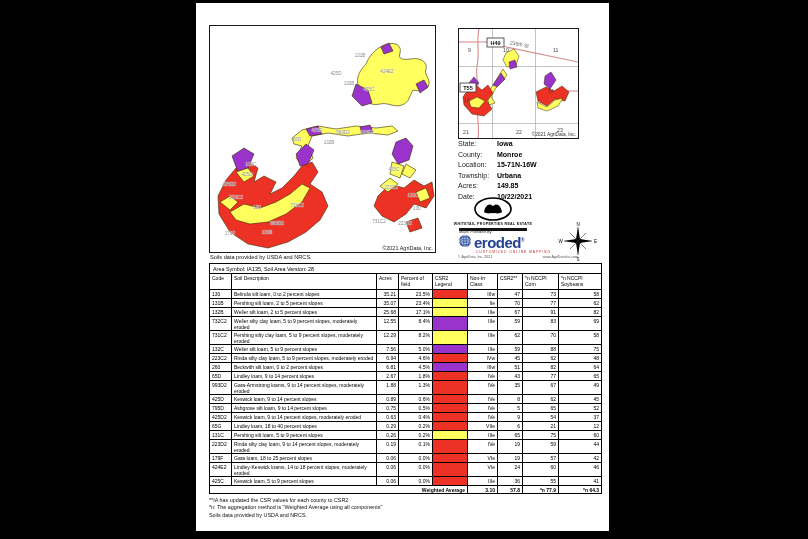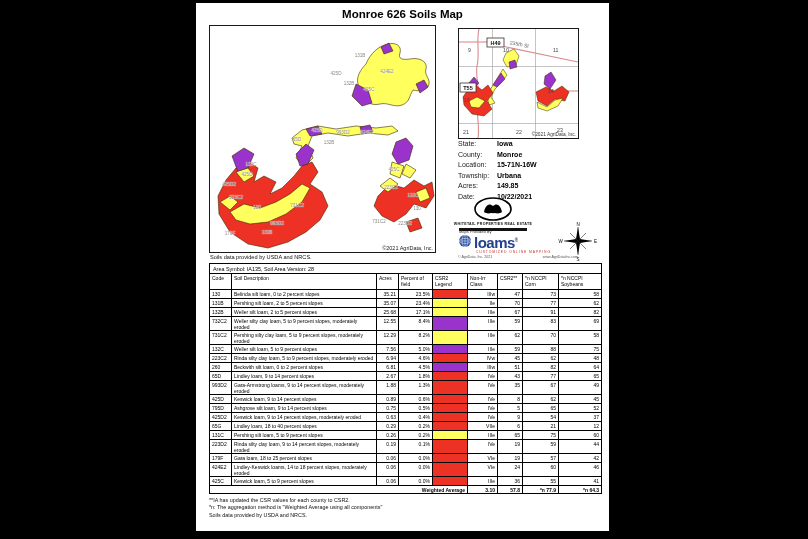--- a/index.html
+++ b/index.html
@@ -37,21 +37,20 @@
   tfoot td{font-weight:bold;text-align:right;}
   .footnotes{margin-top:3px;}
   .footnote{font-size:5.4px;color:#111;line-height:1.35;}
   svg text{font-family:"Liberation Sans",sans-serif;}
 </style>
 </head>
 <body>
 
 <div class="page">
 
-  <div class="title">Monroe 626 Soils Map</div>
 
   <div class="mapbox">
     <svg width="225" height="226" viewBox="0 0 225 226">
       <g stroke="#3a2a00" stroke-width="0.6" stroke-linejoin="round">
 
         <path fill="#FFFF5E" d="M150,62 C144,54 150,44 156,38 C160,28 168,20 178,18 C186,16 192,20 190,27 C188,33 192,34 200,33 C210,31 218,36 216,43 C214,49 220,52 219,58 C218,64 210,66 203,64 C199,70 200,76 192,79 C184,82 178,76 170,78 C162,80 154,76 150,70 Z"></path>
         <path fill="#9933CC" d="M146,58 L158,64 L162,77 L152,80 L142,70 Z"></path>
         <path fill="#9933CC" d="M171,21 L179,17 L183,25 L174,28 Z"></path>
         <path fill="#9933CC" d="M206,58 L214,54 L218,61 L210,67 Z"></path>
 
@@ -191,21 +190,21 @@
   <div class="provided">Maps Provided By</div>
   <div class="surety">
     <div class="surety-row">
       <svg width="14" height="14" viewBox="0 0 14 14">
         <circle cx="7" cy="7" r="6" fill="#2A4DA0"></circle>
         <ellipse cx="7" cy="7" rx="3" ry="6" fill="none" stroke="#fff" stroke-width="0.5"></ellipse>
         <ellipse cx="7" cy="7" rx="6" ry="2.5" fill="none" stroke="#fff" stroke-width="0.5"></ellipse>
         <line x1="1" y1="7" x2="13" y2="7" stroke="#fff" stroke-width="0.5"></line>
         <line x1="7" y1="1" x2="7" y2="13" stroke="#fff" stroke-width="0.5"></line>
       </svg>
-      <span class="surety-word"><span>loams</span><span class="surety-reg">®</span></span>
+      <span class="surety-word"><span>eroded</span><span class="surety-reg">®</span></span>
     </div>
     <div class="surety-tag">CUSTOMIZED ONLINE MAPPING</div>
   </div>
   <div class="agri-line">
     <span>© AgriData, Inc. 2021</span>
     <span>www.AgriDataInc.com</span>
   </div>
 
   <div class="compass">
     <svg width="40" height="40" viewBox="0 0 40 40">

